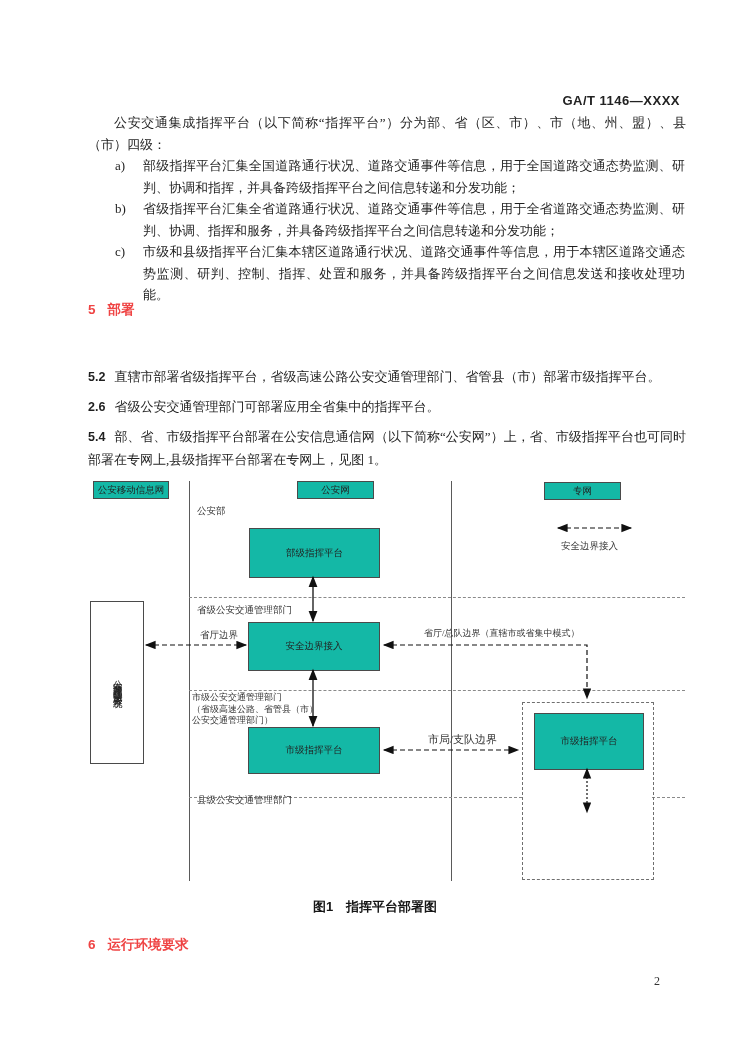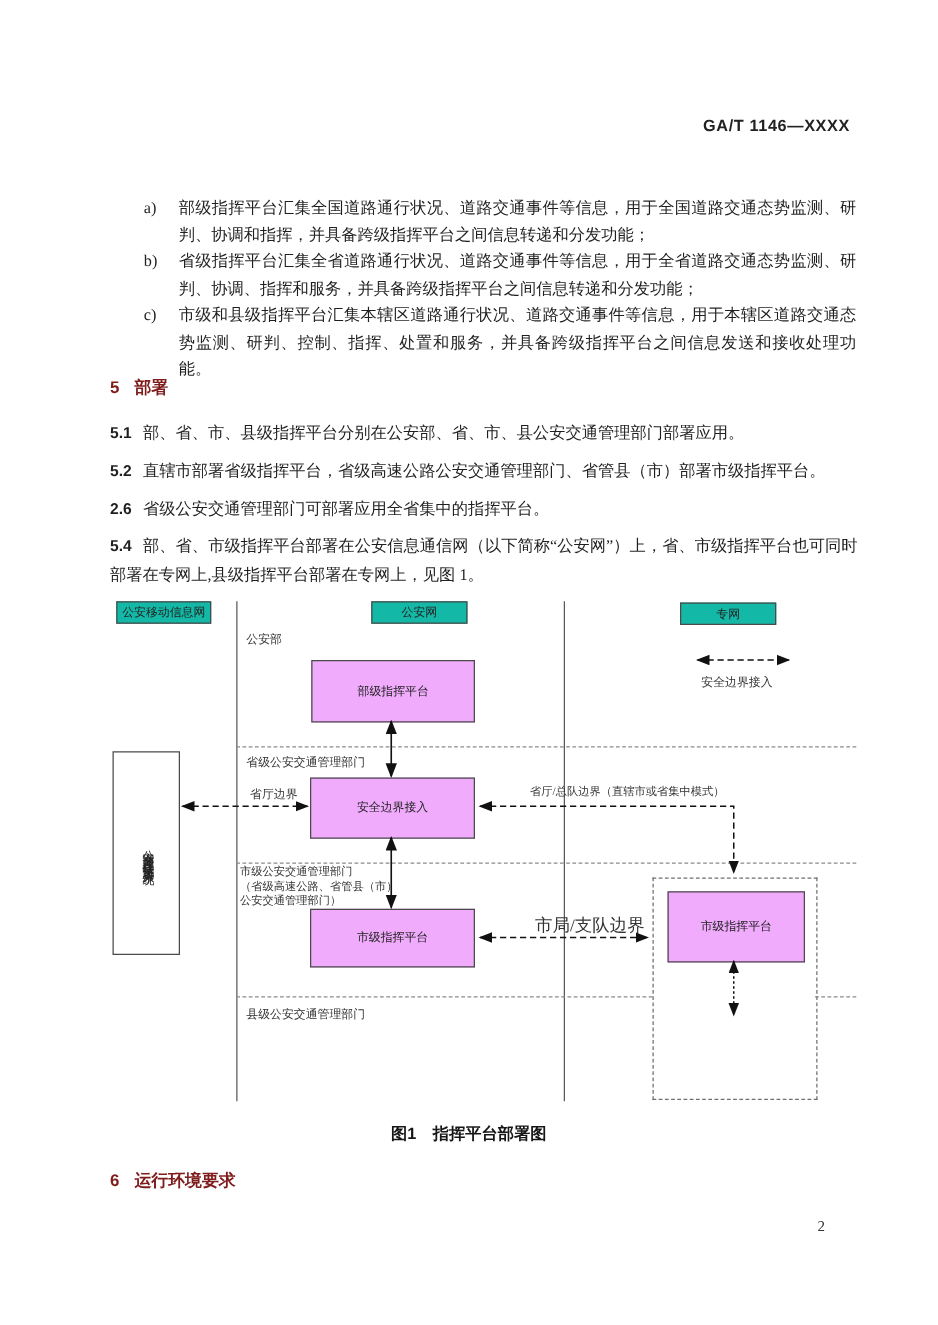--- a/index.html
+++ b/index.html
@@ -16,35 +16,35 @@
   }
   .body-text{font-size:13px;line-height:21.5px;text-align:justify;}
   .intro-para{position:absolute;top:112px;left:88px;width:598px;text-indent:2em;}
   .list{position:absolute;top:155px;left:115px;width:570px;}
   .list-item{display:flex;}
   .li-label{width:28px;flex:0 0 28px;}
   .li-text{flex:1;text-align:justify;}
   .h-num{margin-right:12px;}
   .heading{
     position:absolute;left:88px;font-size:13.5px;font-weight:bold;
-    font-family:"Liberation Sans","DejaVu Sans",sans-serif;color:#7f1d1d;
+    font-family:"Liberation Sans","DejaVu Sans",sans-serif;color:#ef4444;
   }
   .clause{position:absolute;left:88px;width:598px;}
   .cnum{font-weight:bold;font-family:"Liberation Sans","DejaVu Sans",sans-serif;margin-right:9px;font-size:12.5px;}
   
   .diagram{position:absolute;top:478px;left:0;width:750px;height:412px;}
   .vline{position:absolute;width:0;border-left:1px solid #5a5a5a;}
   .sep{position:absolute;height:0;border-top:1px dashed #8a8a8a;}
   .net-box{
     position:absolute;border:1px solid #4a4a4a;background:#14b8a6;
     display:flex;align-items:center;justify-content:center;
     font-size:9.5px;color:#222;
   }
   .node{
-    position:absolute;border:1px solid #4a4a4a;background:#f0abfc;
+    position:absolute;border:1px solid #4a4a4a;background:#14b8a6;
     display:flex;align-items:center;justify-content:center;
     font-size:9.5px;color:#222;z-index:3;
   }
   .dashed-group{position:absolute;border:1px dashed #6f6f6f;background:transparent;z-index:2;}
   .row-label{position:absolute;font-size:9.5px;color:#333;white-space:nowrap;z-index:2;}
   .edge-label{position:absolute;font-size:9px;color:#333;white-space:nowrap;z-index:4;}
   .v-node{
     position:absolute;border:1px solid #4a4a4a;background:#fff;z-index:3;
     display:flex;align-items:center;justify-content:center;
   }
@@ -60,43 +60,41 @@
   }
   .page-num{position:absolute;top:974px;left:654px;font-size:12px;color:#333;}
 </style>
 </head>
 <body>
 
 <div class="page">
 
   <div class="doc-header">GA/T 1146—XXXX</div>
 
+  <p class="intro-para body-text">公安交通集成指挥平台（以下简称“指挥平台”）分为部、省（区、市）、市（地、州、盟）、县（市）四级：</p>
 
   <div class="list body-text">
     <div class="list-item">
       <span class="li-label">a)</span>
       <span class="li-text">部级指挥平台汇集全国道路通行状况、道路交通事件等信息，用于全国道路交通态势监测、研判、协调和指挥，并具备跨级指挥平台之间信息转递和分发功能；</span>
     </div>
     <div class="list-item">
       <span class="li-label">b)</span>
       <span class="li-text">省级指挥平台汇集全省道路通行状况、道路交通事件等信息，用于全省道路交通态势监测、研判、协调、指挥和服务，并具备跨级指挥平台之间信息转递和分发功能；</span>
     </div>
     <div class="list-item">
       <span class="li-label">c)</span>
       <span class="li-text">市级和县级指挥平台汇集本辖区道路通行状况、道路交通事件等信息，用于本辖区道路交通态势监测、研判、控制、指挥、处置和服务，并具备跨级指挥平台之间信息发送和接收处理功能。</span>
     </div>
   </div>
 
   <h2 class="heading" style="top:301px;">
     <span class="h-num">5</span><span>部署</span>
   </h2>
 
-  <p class="clause body-text" style="top:335px;">
-    <span class="cnum">5.1</span><span>部、省、市、县级指挥平台分别在公安部、省、市、县公安交通管理部门部署应用。</span>
-  </p>
   <p class="clause body-text" style="top:366px;">
     <span class="cnum">5.2</span><span>直辖市部署省级指挥平台，省级高速公路公安交通管理部门、省管县（市）部署市级指挥平台。</span>
   </p>
   <p class="clause body-text" style="top:396px;">
     <span class="cnum">2.6</span><span>省级公安交通管理部门可部署应用全省集中的指挥平台。</span>
   </p>
   <p class="clause body-text" style="top:426px;">
     <span class="cnum">5.4</span><span>部、省、市级指挥平台部署在公安信息通信网（以下简称“公安网”）上，省、市级指挥平台也可同时部署在专网上,县级指挥平台部署在专网上，见图 1。</span>
   </p>
 
@@ -114,36 +112,36 @@
     <div class="net-box" style="left:297px;top:3px;width:75px;height:16px;">公安网</div>
     <div class="net-box" style="left:544px;top:4px;width:75px;height:16px;">专网</div>
 
     <div class="row-label" style="left:197px;top:27px;">公安部</div>
     <div class="row-label" style="left:197px;top:126px;">省级公安交通管理部门</div>
     <div class="row-label" style="left:192px;top:214px;line-height:11.5px;font-size:9px;">
       <div>市级公安交通管理部门</div>
       <div>（省级高速公路、省管县（市）</div>
       <div>公安交通管理部门）</div>
     </div>
-    <div class="row-label" style="left:197px;top:327px;">县级公安交通管理部门</div>
+    <div class="row-label" style="left:197px;top:316px;">县级公安交通管理部门</div>
 
     <div class="node" style="left:249px;top:50px;width:129px;height:48px;">部级指挥平台</div>
     <div class="node" style="left:248px;top:144px;width:130px;height:47px;">安全边界接入</div>
     <div class="node" style="left:248px;top:249px;width:130px;height:45px;">市级指挥平台</div>
 
     <div class="v-node" style="left:90px;top:123px;width:52px;height:161px;">
       <span class="v-text">公安交通管理移动执法警务系统</span>
     </div>
 
     <div class="dashed-group" style="left:522px;top:224px;width:130px;height:176px;"></div>
     <div class="node" style="left:534px;top:235px;width:108px;height:55px;">市级指挥平台</div>
 
     <div class="edge-label" style="left:200px;top:151px;font-size:9.5px;">省厅边界</div>
     <div class="edge-label" style="left:424px;top:149px;">省厅/总队边界（直辖市或省集中模式）</div>
-    <div class="edge-label" style="left:428px;top:254px;font-size:14px;">市局/支队边界</div>
+    <div class="edge-label" style="left:428px;top:254px;font-size:11px;">市局/支队边界</div>
     <div class="edge-label" style="left:561px;top:62px;font-size:9.5px;">安全边界接入</div>
 
     <svg class="arrows" width="750" height="412" viewBox="0 0 750 412">
       <defs>
         <marker id="mA" orient="auto" markerWidth="10" markerHeight="8" refX="8" refY="3.5">
           <path d="M0,0 L9,3.5 L0,7 z" fill="#111"></path>
         </marker>
         <marker id="mS" orient="auto-start-reverse" markerWidth="10" markerHeight="8" refX="8" refY="3.5">
           <path d="M0,0 L9,3.5 L0,7 z" fill="#111"></path>
         </marker>

